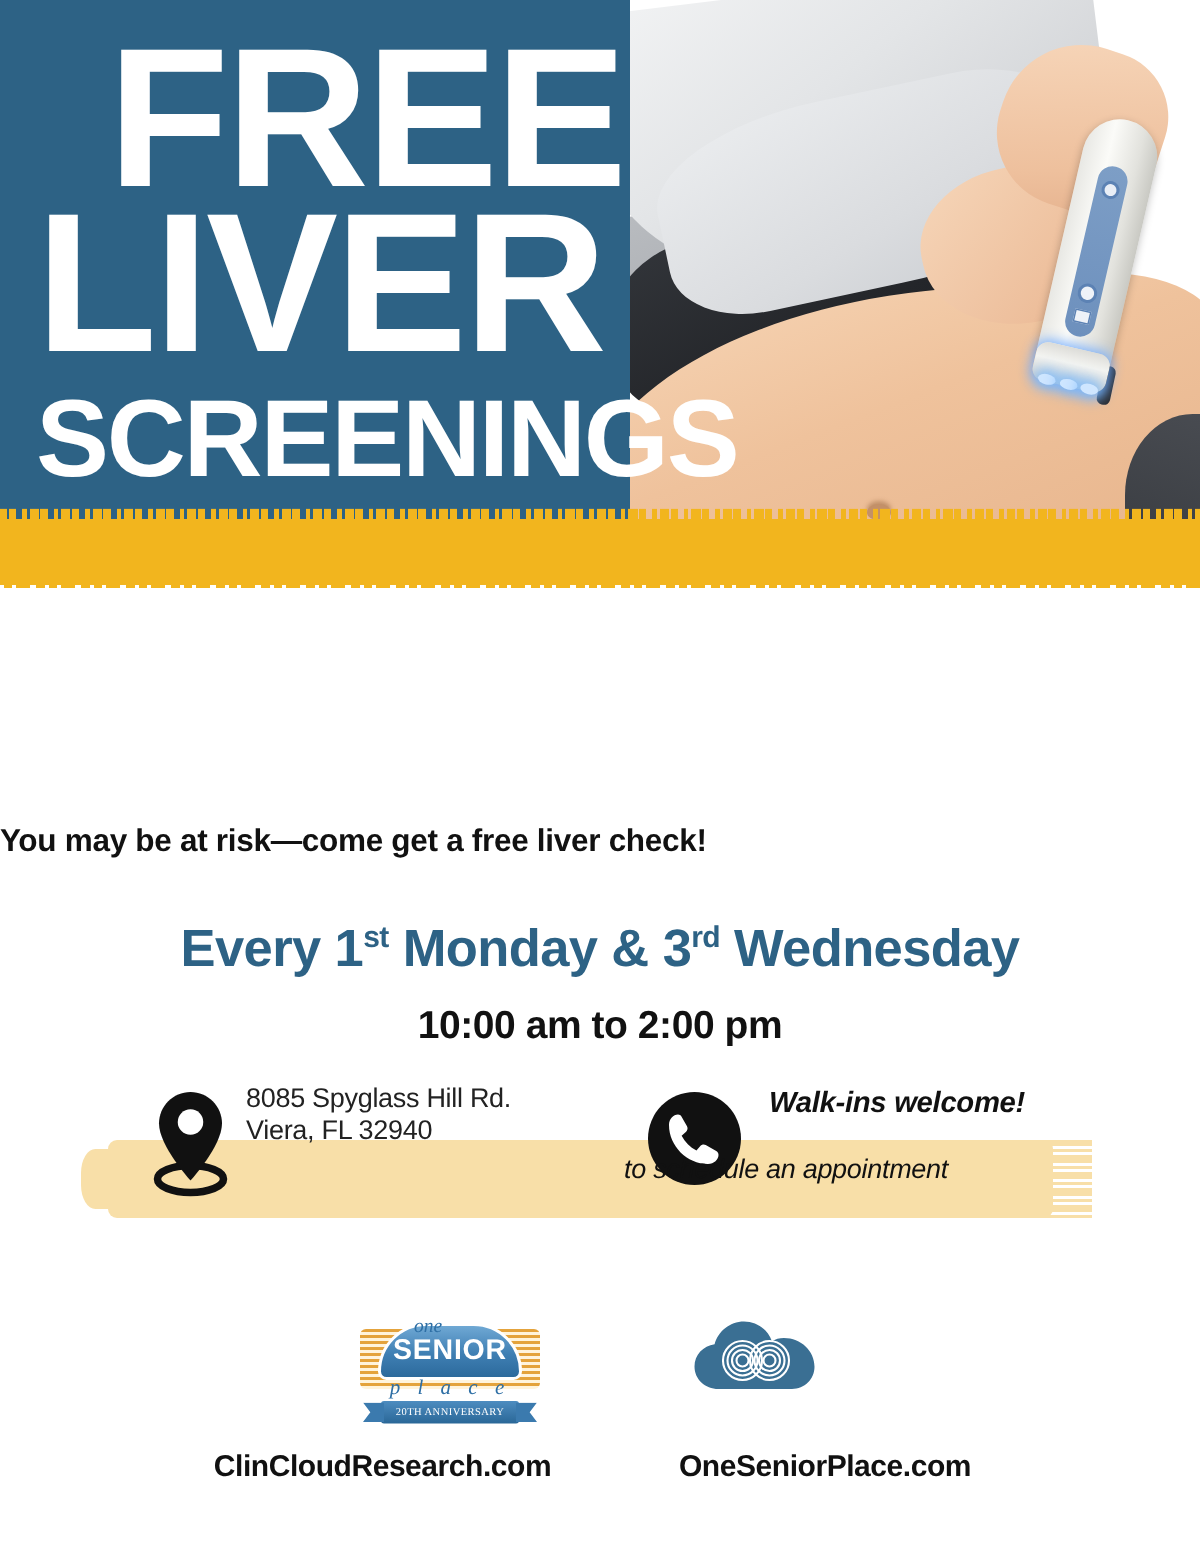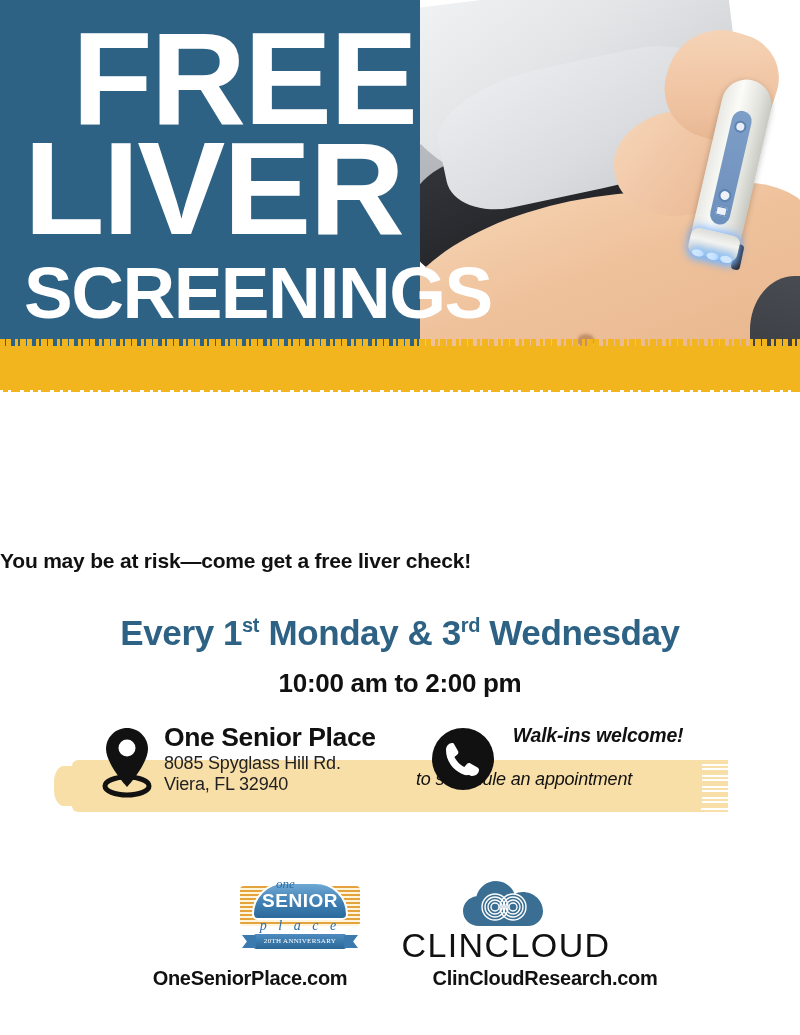--- a/index.html
+++ b/index.html
@@ -311,21 +311,20 @@
 
   <div class="loc-block">
     <div class="pin-icon">
       <svg viewBox="0 0 54 72" width="54" height="72" aria-hidden="true">
         <ellipse cx="27" cy="60" rx="22" ry="9" fill="none" stroke="#111" stroke-width="5"></ellipse>
         <path d="M27 2C15.4 2 6 11.4 6 23c0 15 21 38 21 38s21-23 21-38C48 11.4 38.6 2 27 2z" fill="#111"></path>
         <circle cx="27" cy="22" r="8.5" fill="#fff"></circle>
       </svg>
     </div>
     <div class="loc-text">
-      <div class="loc-name">One Senior Place</div>
       <div class="loc-addr1">8085 Spyglass Hill Rd.</div>
       <div class="loc-addr2">Viera, FL 32940</div>
     </div>
   </div>
 
   <div class="phone-block">
     <div class="phone-icon">
       <svg viewBox="0 0 62 62" width="62" height="62" aria-hidden="true">
         <circle cx="31" cy="31" r="31" fill="#111"></circle>
         <path d="M20 15c-3 0-6 3-6 7 0 14 12 26 26 26 4 0 7-3 7-6 0-1-.5-2-1.5-2.6l-7-4c-1.2-.7-2.7-.4-3.6.6l-2.6 3c-4.4-2.3-7.6-5.5-9.9-9.9l3-2.6c1-.9 1.3-2.4.6-3.6l-4-7C21.9 15.5 21 15 20 15z" fill="#fff"></path>
@@ -357,21 +356,20 @@
             <circle cx="38" cy="31" r="7"></circle>
           <circle cx="38" cy="31" r="10"></circle>
             <circle cx="38" cy="31" r="13"></circle>
           <circle cx="56" cy="31" r="4"></circle>
             <circle cx="56" cy="31" r="7"></circle>
           <circle cx="56" cy="31" r="10"></circle>
             <circle cx="56" cy="31" r="13"></circle>
         </g>
       </svg>
     </div>
-    <div class="cc-word">CLINCLOUD</div>
   </div>
 
   <div class="sites">
+    <div class="site cc">ClinCloudResearch.com</div>
     <div class="site osp">OneSeniorPlace.com</div>
-    <div class="site cc">ClinCloudResearch.com</div>
   </div>
 
 </div>
 
 </body></html>

